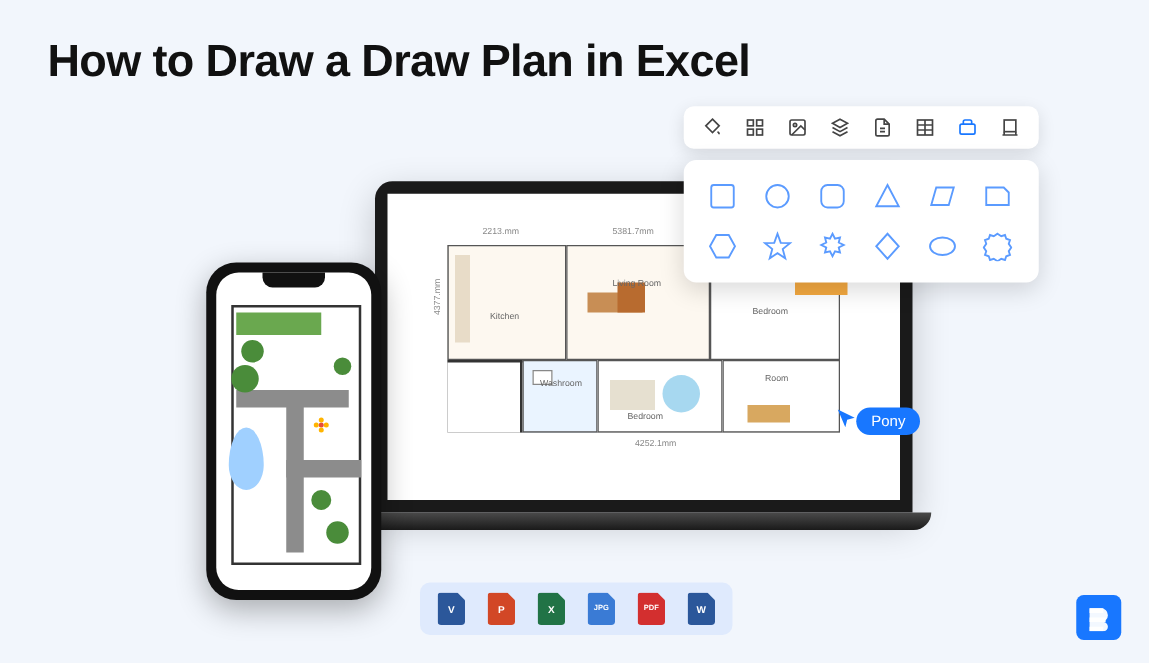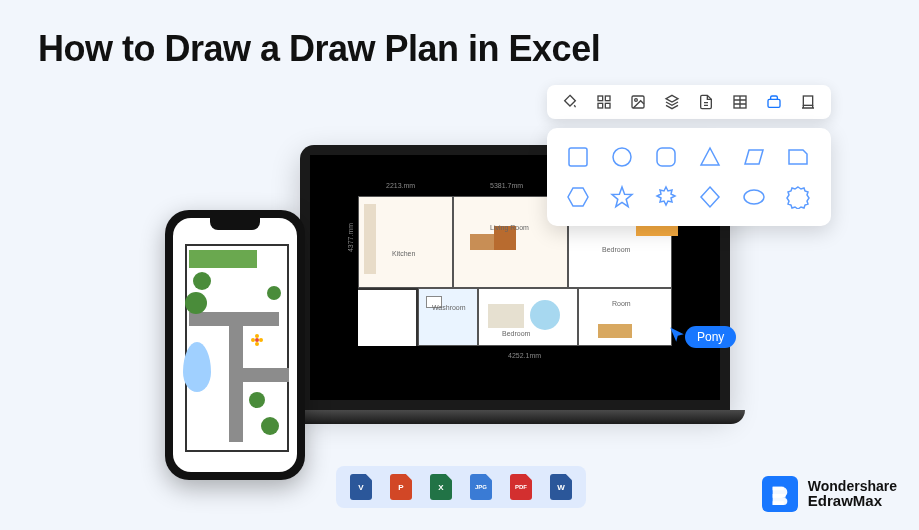--- a/index.html
+++ b/index.html
@@ -32,21 +32,21 @@
     width: 100%;
     height: 265px;
     background: #1a1a1a;
     border-radius: 14px 14px 0 0;
     padding: 10px;
     box-shadow: 0 10px 30px rgba(0,0,0,.2);
   }
   .laptop-inner {
     width: 100%;
     height: 100%;
-    background: #000000;
+    background: #ffffff;
     position: relative;
     display:flex;
     align-items:center;
     justify-content:center;
   }
   .laptop-base {
     width: 460px;
     height: 14px;
     margin-left: -15px;
     background: linear-gradient(#4a4a4a,#1a1a1a);
@@ -377,17 +377,13 @@
   <div class="file-icon fi-w"></div>
 </div>
 
 <div class="brand">
   <div class="brand-logo">
     <svg width="22" height="22" viewBox="0 0 24 24">
         <path fill="#fff" d="M4 4h10a6 6 0 010 12H4zM4 16h12a4 4 0 010 8H4z" opacity=".95"></path>
         <path fill="#fff" d="M4 4h12v4H4zM4 12h14v4H4zM4 20h12v4H4z"></path>
       </svg>
   </div>
-  <div class="brand-text">
-    <span>Wondershare</span>
-    <span>EdrawMax</span>
-  </div>
 </div>
 
 </body></html>

